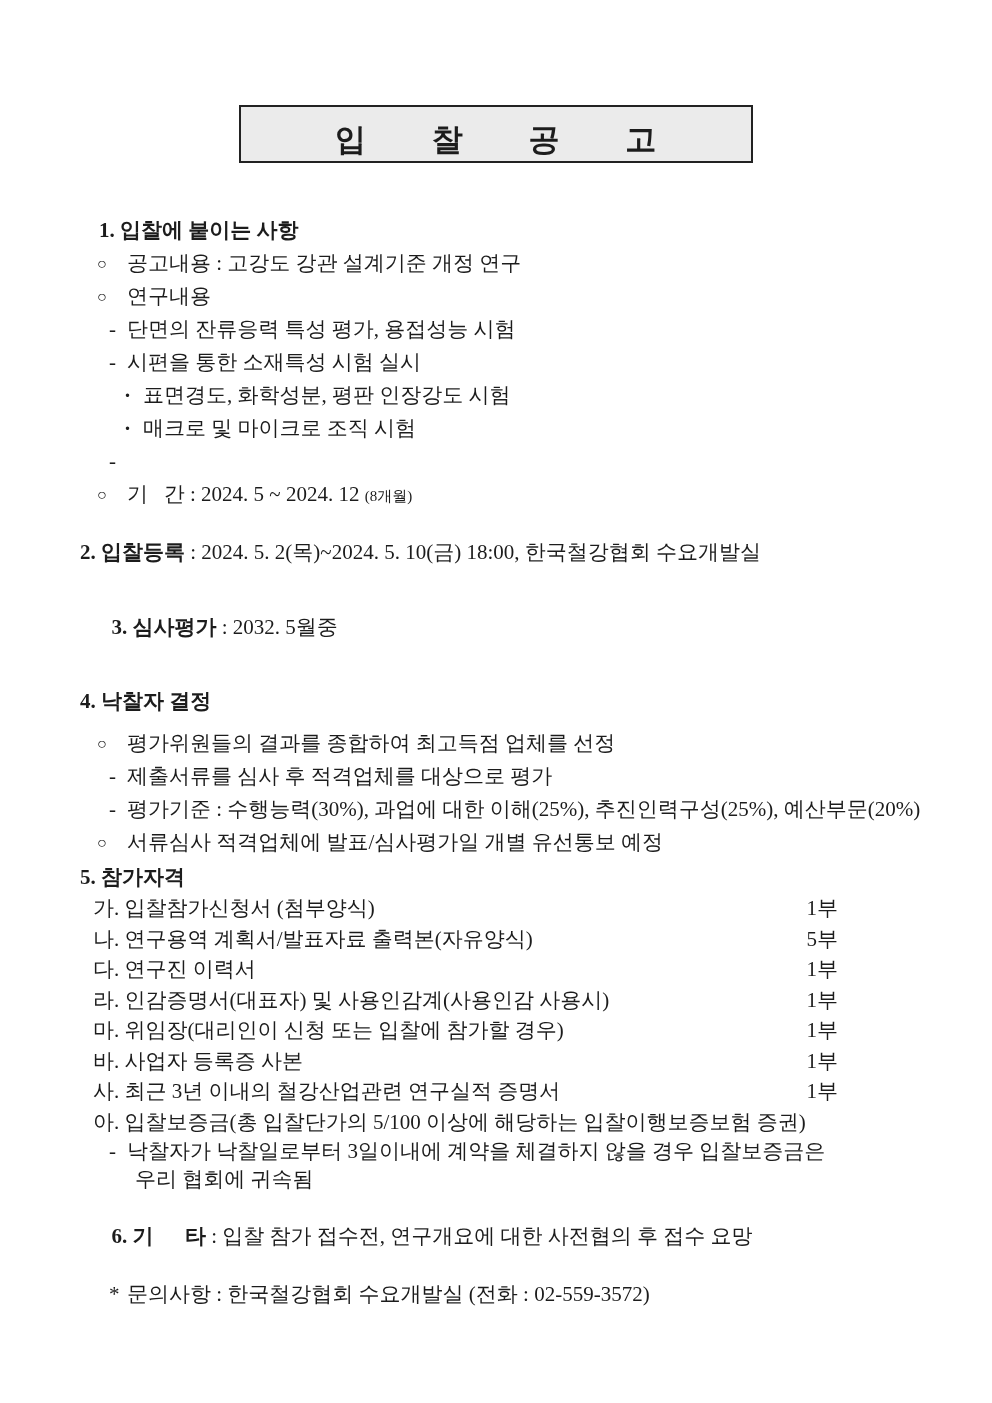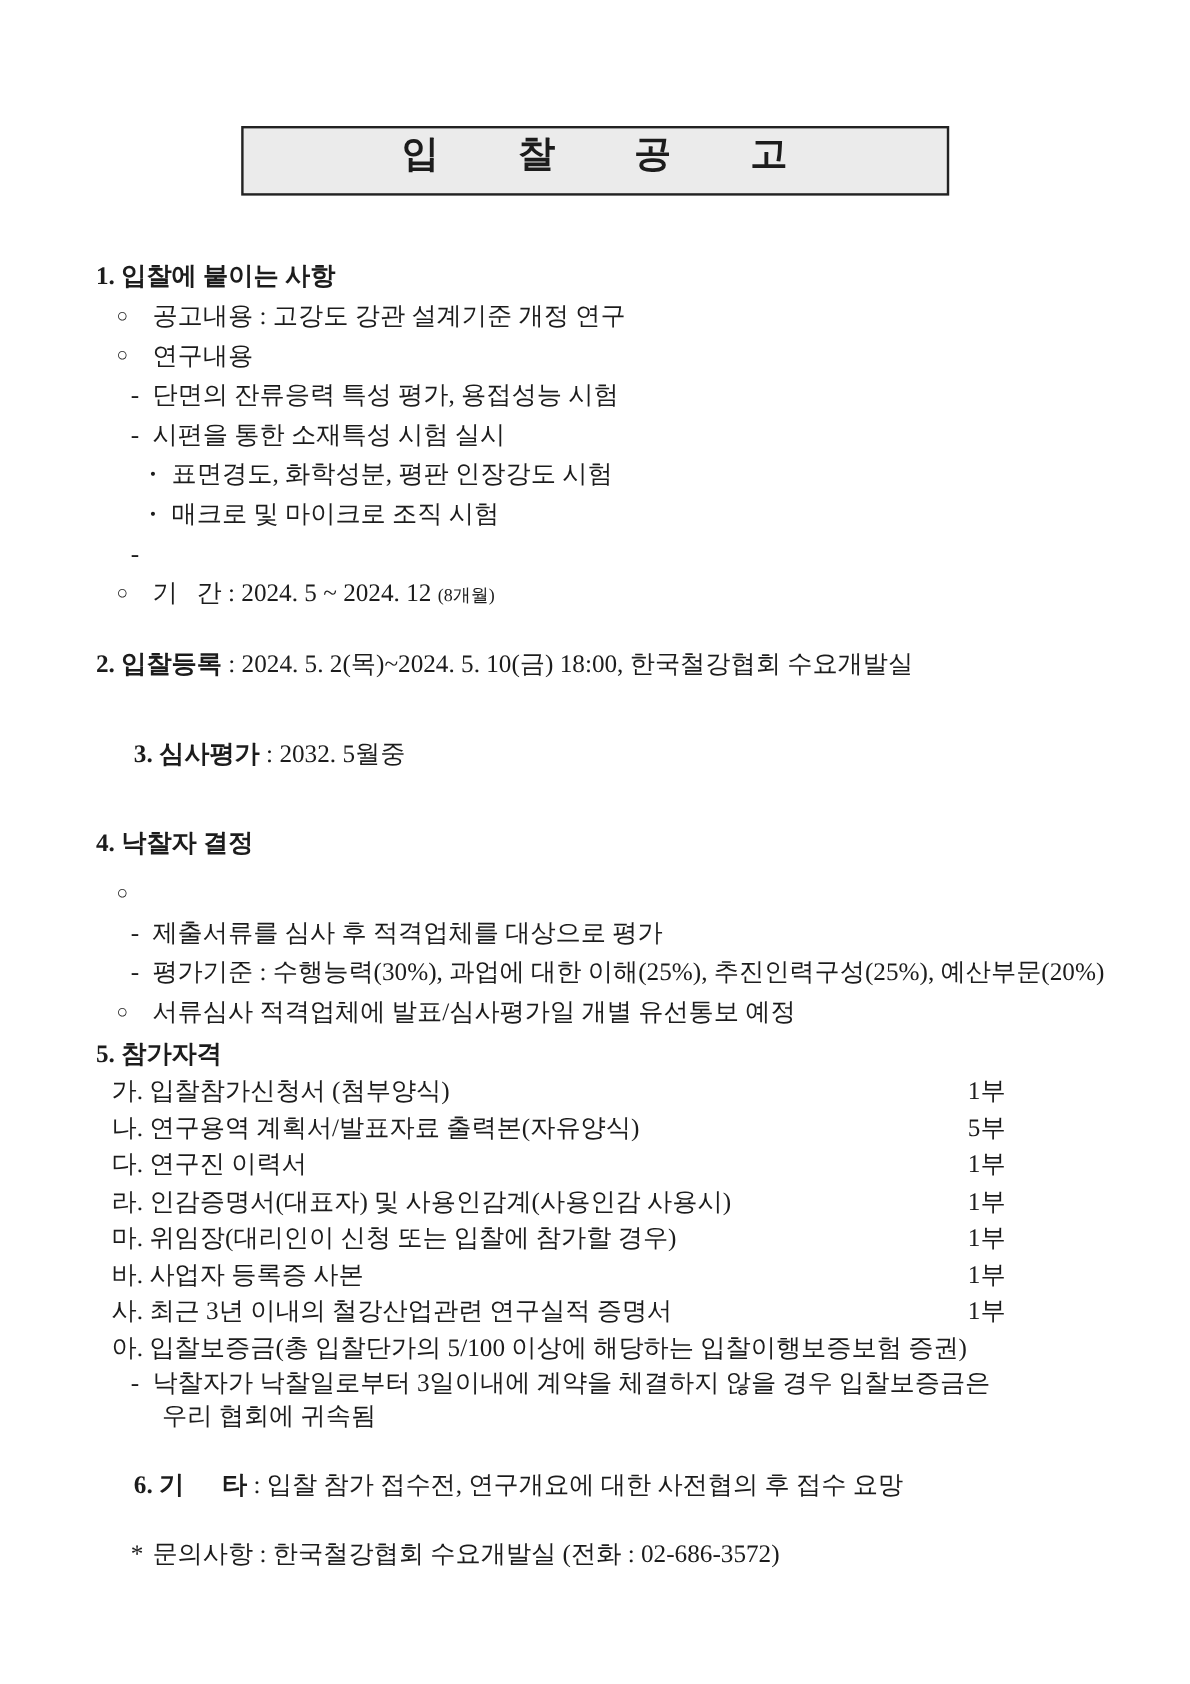--- a/index.html
+++ b/index.html
@@ -8,39 +8,39 @@
     position: relative;
     width: 992px;
     height: 1403px;
     background: #ffffff;
     color: #1c1c1c;
     font-family: "Liberation Serif", "DejaVu Serif", serif;
     font-size: 21px;
     overflow: hidden;
   }
   .title-box {
-    width: 590px;
+    width: 514px;
     height: 58px;
     margin: 105px auto 0 auto;
     background: #ebebeb;
     border: 2px solid #222;
     display: flex;
-    align-items: flex-start;
+    align-items: flex-end;
     justify-content: center;
   }
   .title-text {
     font-size: 31px;
     font-weight: bold;
     word-spacing: 56px;
     letter-spacing: 1px;
     white-space: pre;
   }
   .content { padding: 0 56px 0 80px; }
   .heading { font-weight: bold; line-height: 33px; white-space: pre-wrap; }
-  .h-s1 { margin-top: 51px; }
+  .h-s1 { margin-top: 51px; margin-left: 19px; }
   .line { display: flex; line-height: 33px; white-space: pre-wrap; }
   .line .txt { white-space: pre-wrap; }
   .bullet { flex: 0 0 auto; }
   .ind-o { padding-left: 17px; }
   .ind-o .bullet { width: 30px; font-size: 16px; line-height: 33px; }
   .ind-d { padding-left: 29px; }
   .ind-d .bullet { width: 18px; }
   .ind-dot { padding-left: 44px; }
   .ind-dot .bullet { width: 19px; font-weight: bold; }
   .sec-line { line-height: 33px; white-space: pre-wrap; }
@@ -118,20 +118,21 @@
     </div>
 
     <div class="sec-line s3">
       <span class="lbl">3. 심사평가</span><span> : </span><span>2032. 5월중</span>
     </div>
 
     <div class="heading h-s4">4. 낙찰자 결정</div>
 
     <div class="line ind-o s4-first">
       <span class="bullet">○</span>
+      <span class="txt">평가위원들의 결과를 종합하여 최고득점 업체를 선정</span>
     </div>
     <div class="line ind-d">
       <span class="bullet">-</span>
       <span class="txt">제출서류를 심사 후 적격업체를 대상으로 평가</span>
     </div>
     <div class="line ind-d nowrap">
       <span class="bullet">-</span>
       <span class="txt nowrap">평가기준 : 수행능력(30%), 과업에 대한 이해(25%), 추진인력구성(25%), 예산부문(20%)</span>
     </div>
     <div class="line ind-o">
@@ -178,17 +179,17 @@
       <span class="bullet">-</span>
       <span class="txt">낙찰자가 낙찰일로부터 3일이내에 계약을 체결하지 않을 경우 입찰보증금은</span>
     </div>
     <div class="sub2">우리 협회에 귀속됨</div>
 
     <div class="sec-line s6">
       <span class="lbl">6. 기      타</span><span> : </span><span>입찰 참가 접수전, 연구개요에 대한 사전협의 후 접수 요망</span>
     </div>
     <div class="note">
       <span class="bullet">*</span>
-      <span class="txt">문의사항 : 한국철강협회 수요개발실 (전화 : 02-686-3572)</span>
+      <span class="txt">문의사항 : 한국철강협회 수요개발실 (전화 : 02-559-3572)</span>
     </div>
 
   </div>
 </div>
 
 </body></html>

